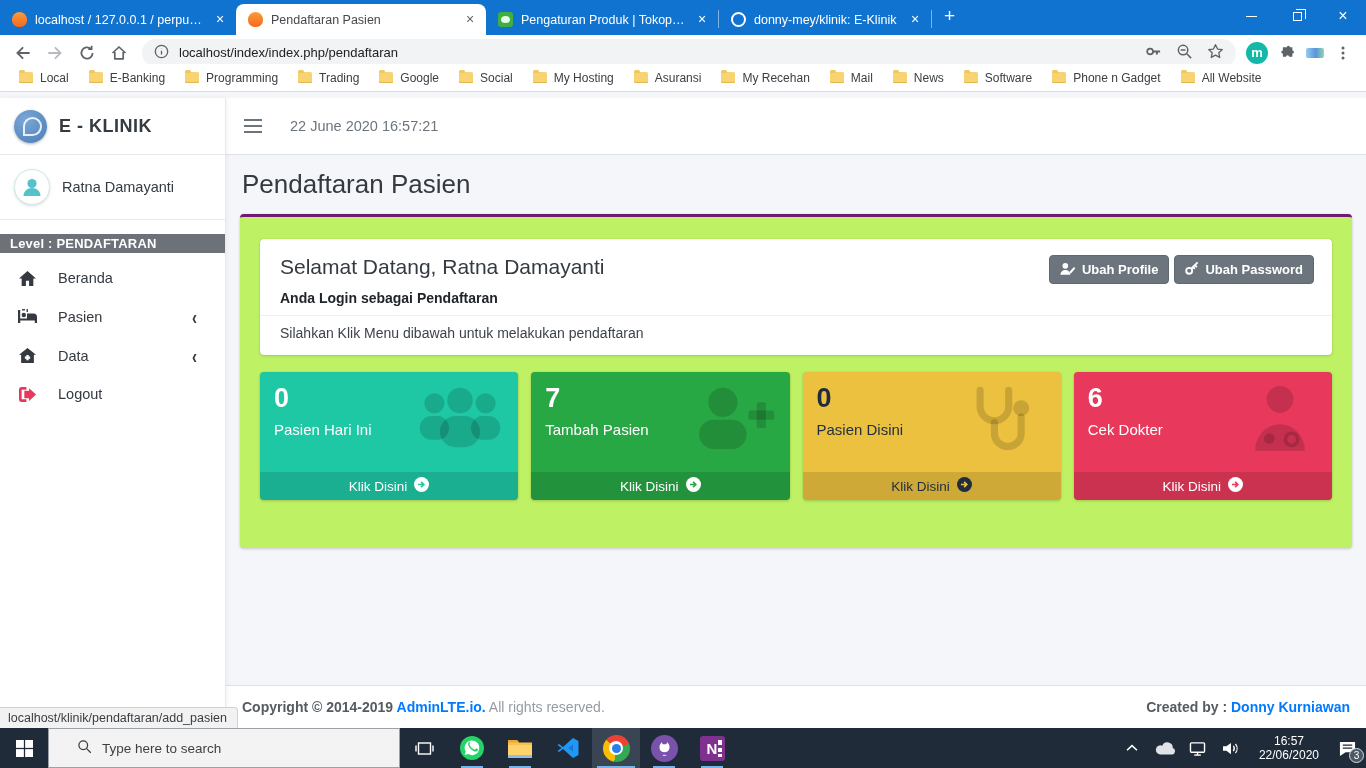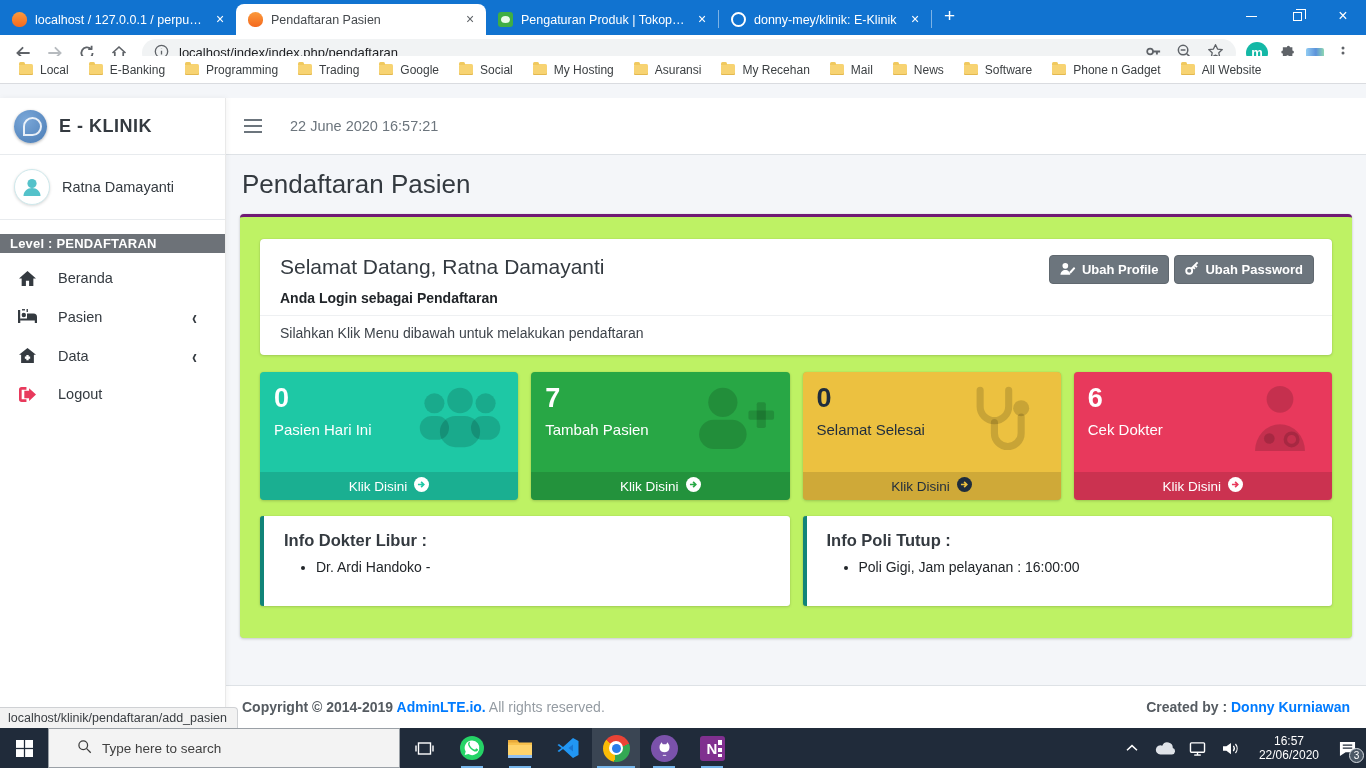--- a/index.html
+++ b/index.html
@@ -28,21 +28,21 @@
   
   #toolbar{position:absolute;top:35px;left:0;right:0;height:35px;background:#fff;display:flex;align-items:center;padding:0 10px;gap:6px}
   .nav-ico{width:26px;height:26px;display:flex;align-items:center;justify-content:center;border-radius:50%}
   #omnibox{flex:1;height:28px;background:#f1f3f4;border-radius:14px;display:flex;align-items:center;gap:10px;padding:0 12px;margin:0 4px;color:#202124;font-size:13px}
   #omnibox .url{flex:1;color:#202124}
   .ob-right{display:flex;align-items:center;gap:14px;margin-left:auto}
   #profile-avatar{width:22px;height:22px;border-radius:50%;background:#14b8a6;color:#fff;font-size:13px;font-weight:bold;display:flex;align-items:center;justify-content:center}
   .ext-logo{width:18px;height:10px;border-radius:2px;background:linear-gradient(90deg,#7ec3f0,#3f7fd4 55%,#7ad0a5);opacity:.85}
 
   
-  #bookmarks{position:absolute;top:56px;left:0;right:0;height:28px;background:#fff;border-bottom:1px solid #dadce0;display:flex;align-items:center;padding-left:10px;gap:2px}
+  #bookmarks{position:absolute;top:64px;left:0;right:0;height:28px;background:#fff;border-bottom:1px solid #dadce0;display:flex;align-items:center;padding-left:10px;gap:2px}
   .bm{display:flex;align-items:center;gap:7px;font-size:12px;color:#3c4043;padding:3px 9px;border-radius:4px;white-space:nowrap}
   .folder{width:14px;height:11px;background:#f7d372;border-radius:1.5px;position:relative;box-shadow:inset 0 -1px 0 #e3b84f}
   .folder::before{content:"";position:absolute;top:-2px;left:0;width:6px;height:2.5px;background:#f0c95e;border-radius:1.5px 1.5px 0 0}
 
   
   #sidebar{position:absolute;left:0;top:98px;width:226px;bottom:40px;background:#fff;border-right:1px solid #e9e9e9;box-shadow:1px 0 6px rgba(0,0,0,.05);z-index:3}
   #brand{display:flex;align-items:center;gap:12px;padding:12px 14px;border-bottom:1px solid #e8ebee;height:57px}
   #brand-logo{width:33px;height:33px;border-radius:50%;background:radial-gradient(circle at 35% 30%,#7aa7d8,#4a7cb5);box-shadow:0 1px 3px rgba(0,0,0,.3);position:relative}
   #brand-logo::before{content:"";position:absolute;left:9px;top:7px;width:15px;height:15px;border:2px solid rgba(255,255,255,.85);border-radius:50% 50% 50% 0}
   #brand-text{font-size:18px;font-weight:bold;color:#343a40;letter-spacing:.5px}
@@ -441,21 +441,21 @@
                   <circle cx="8" cy="8" r="8" fill="#fff"></circle>
                   <path d="M4.2 8h6M7.6 5.2 10.4 8l-2.8 2.8" stroke="#28a745" stroke-width="1.8" fill="none"></path>
                 </svg>
             </span>
           </div>
         </div>
 
         <div class="small-box sb-yellow">
           <div class="sb-inner">
             <div class="sb-value">0</div>
-            <div class="sb-label">Selamat Selesai</div>
+            <div class="sb-label">Pasien Disini</div>
           </div>
           <span class="sb-icon">
             <svg width="82" height="66" viewBox="0 0 90 74">
                 <g stroke="rgba(0,0,0,0.15)" stroke-width="8" fill="none" stroke-linecap="round">
                   <path d="M16 6v18a16 16 0 0 0 32 0V6"></path>
                   <path d="M32 42v12a15 15 0 0 0 30 0V36"></path>
                 </g>
                 <circle cx="62" cy="26" r="9" fill="rgba(0,0,0,0.15)"></circle>
               </svg>
           </span>
@@ -490,34 +490,20 @@
             <span>
               <svg width="15" height="15" viewBox="0 0 16 16">
                   <circle cx="8" cy="8" r="8" fill="#fff"></circle>
                   <path d="M4.2 8h6M7.6 5.2 10.4 8l-2.8 2.8" stroke="#e8395c" stroke-width="1.8" fill="none"></path>
                 </svg>
             </span>
           </div>
         </div>
       </div>
 
-      <div id="info-row">
-        <div class="info-card">
-          <div class="info-title">Info Dokter Libur :</div>
-          <ul>
-            <li>Dr. Ardi Handoko -</li>
-          </ul>
-        </div>
-        <div class="info-card">
-          <div class="info-title">Info Poli Tutup :</div>
-          <ul>
-            <li>Poli Gigi, Jam pelayanan : 16:00:00</li>
-          </ul>
-        </div>
-      </div>
 
     </div>
   </div>
 
   <div id="app-footer">
     <span>
       <span class="f-dark">Copyright © 2014-2019 </span><a class="f-link">AdminLTE.io.</a><span class="f-gray"> All rights reserved.</span>
     </span>
     <span id="footer-right">
       <span class="f-dark">Created by : </span><a class="f-link">Donny Kurniawan</a>

